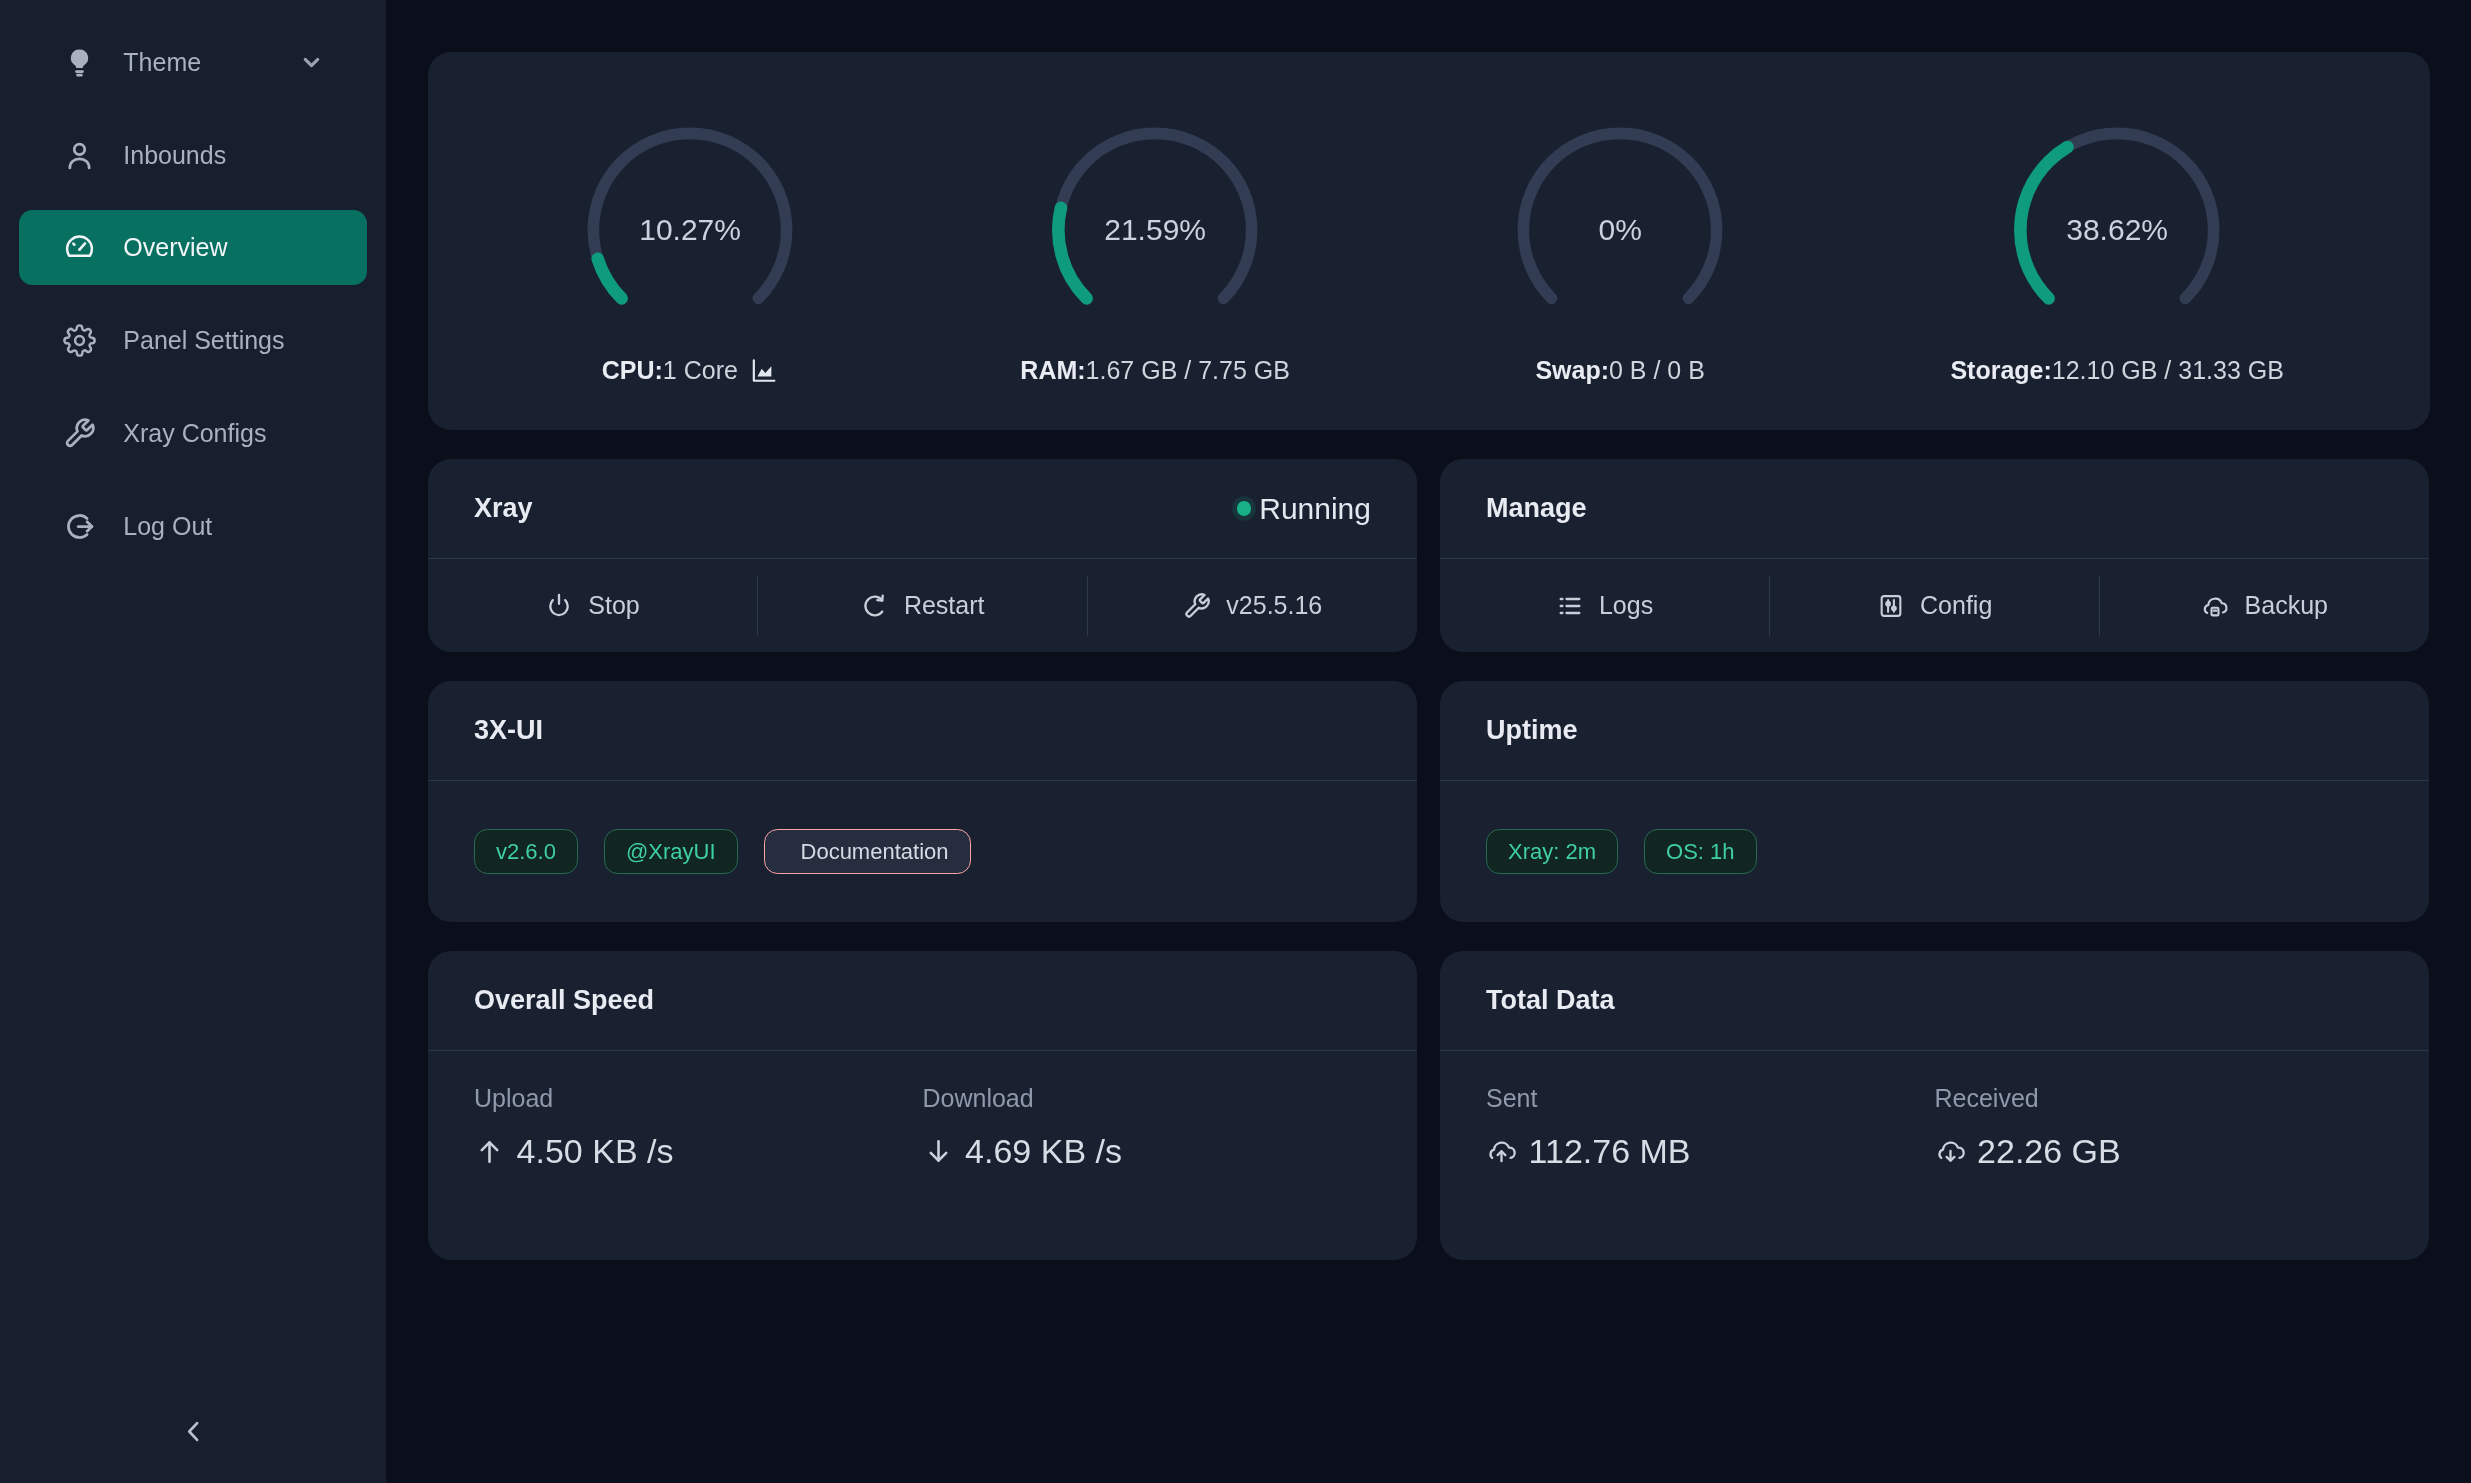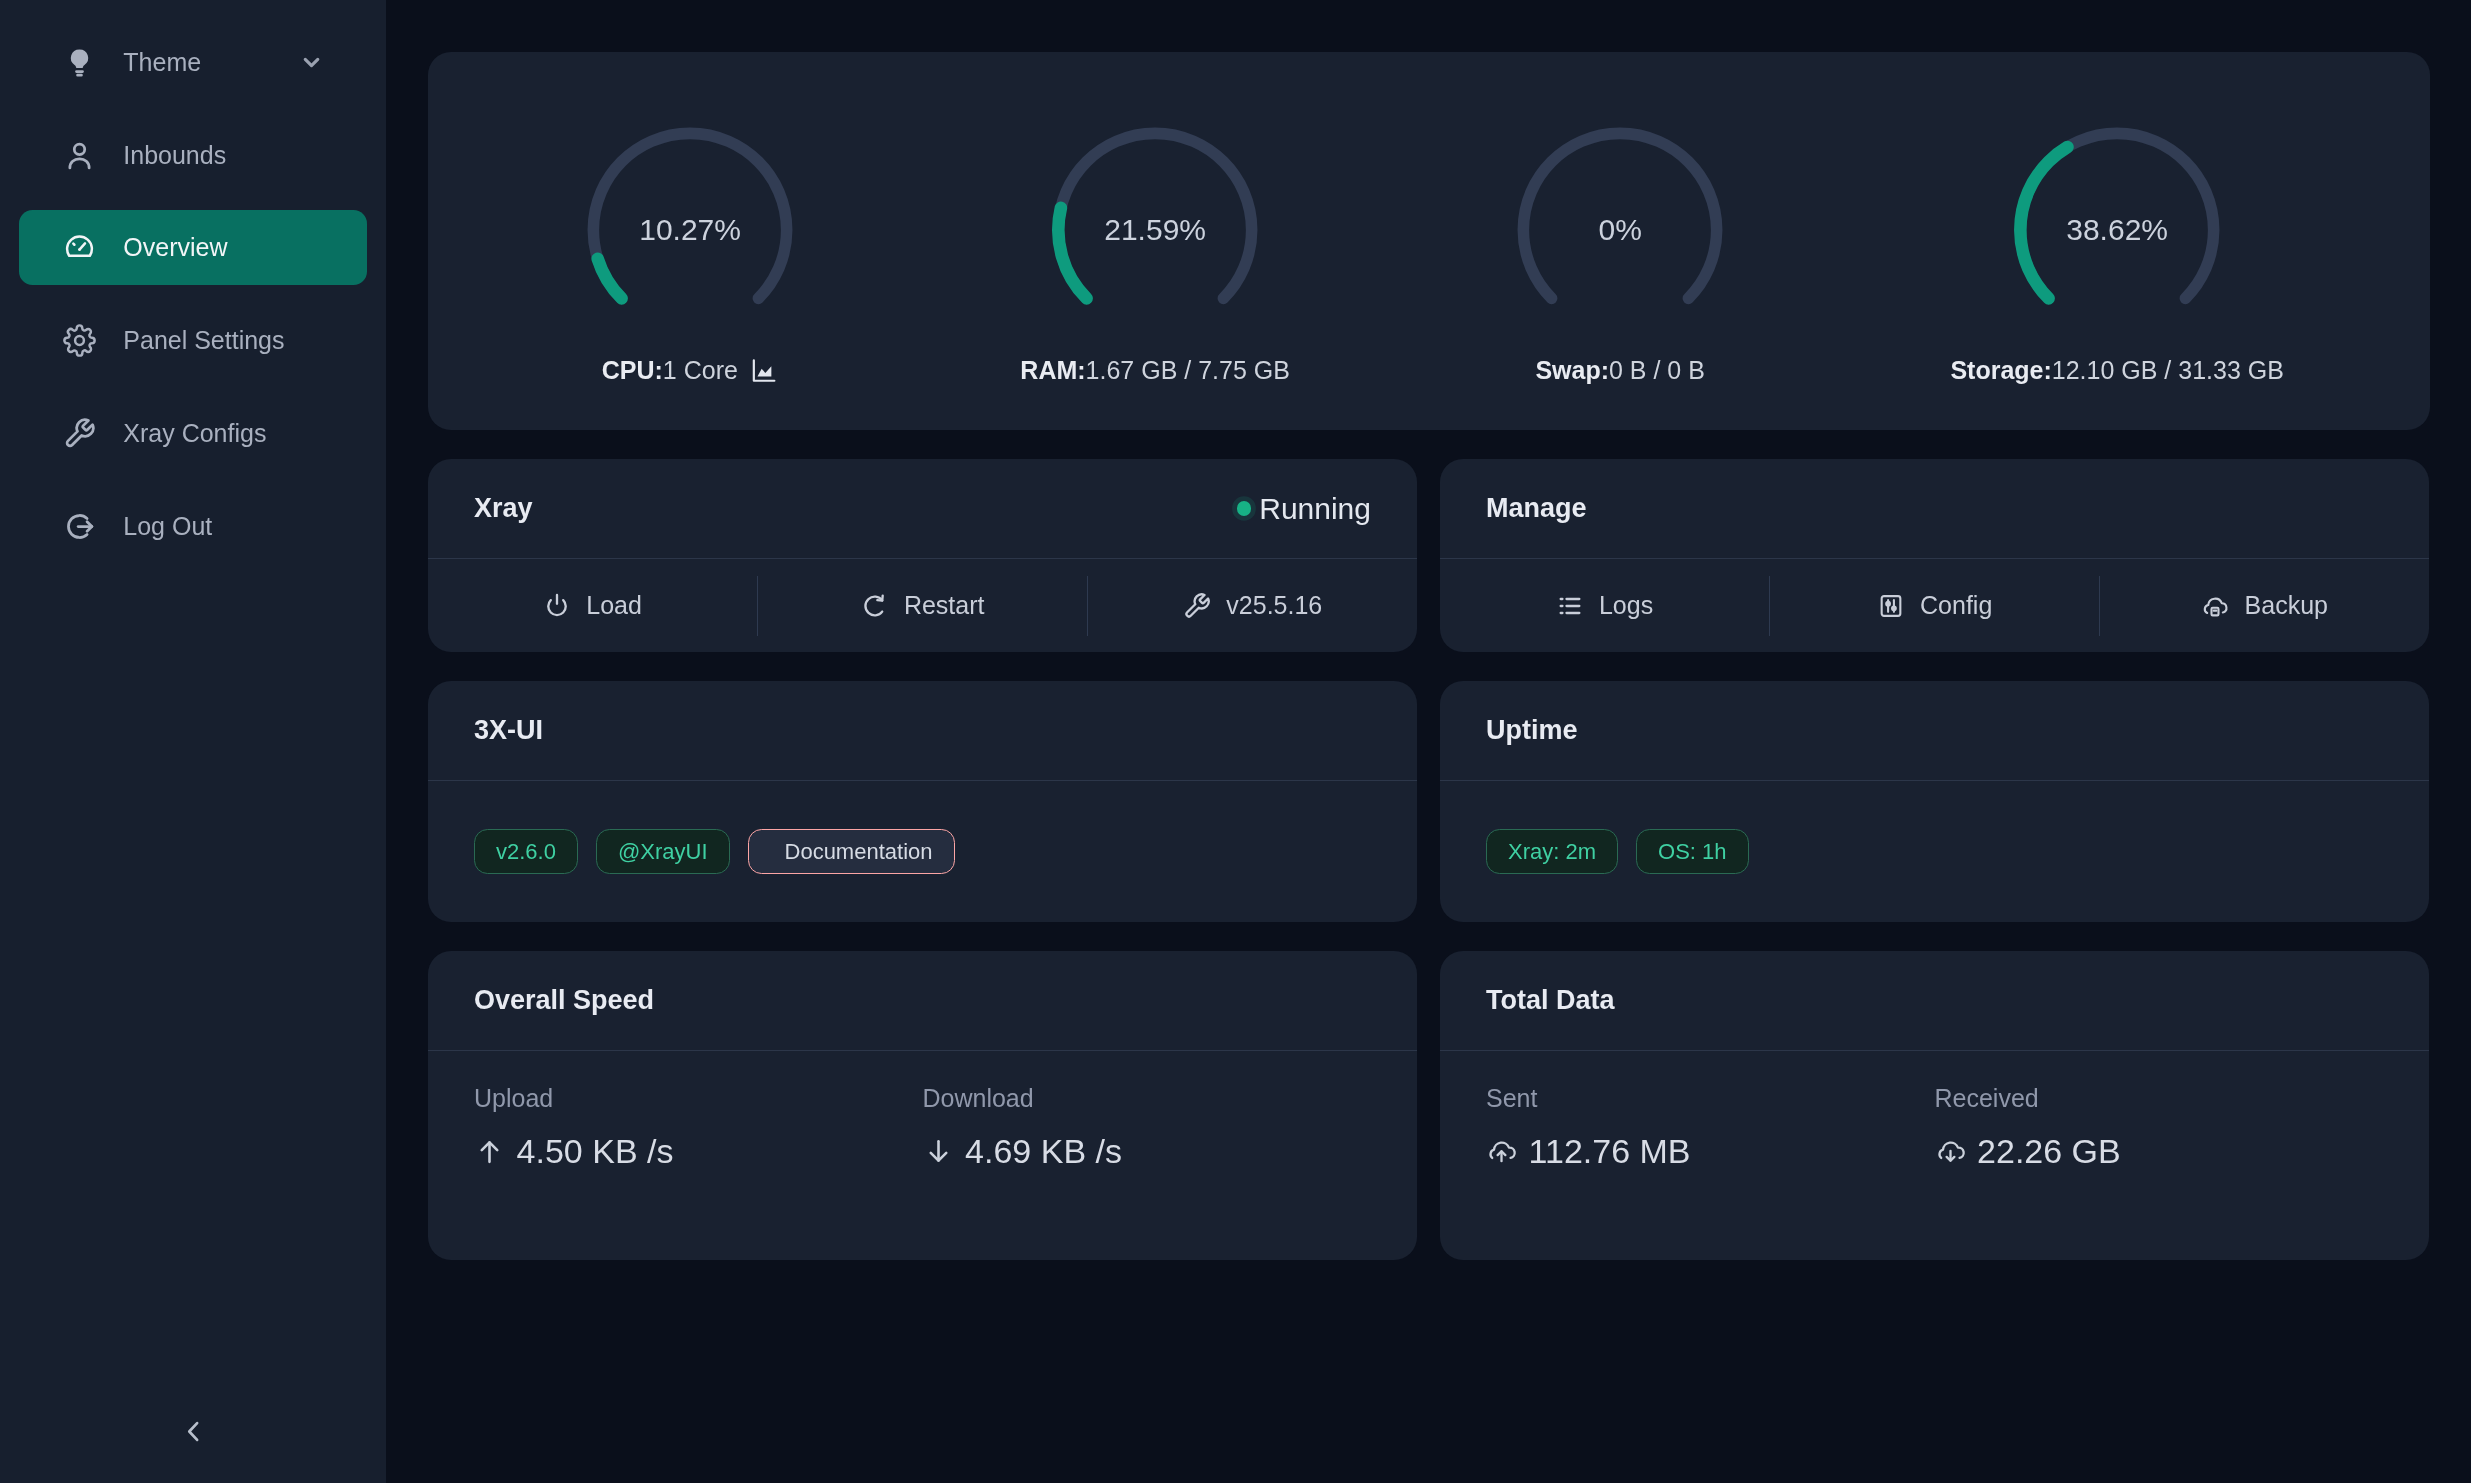--- a/index.html
+++ b/index.html
@@ -69,21 +69,21 @@
   .action-card { height:193px; }
   .action-row { height:93px; display:flex; align-items:stretch; }
   .action-btn {
     flex:1; display:flex; align-items:center; justify-content:center; gap:15.4px;
     font-size:25px; color:#c9ced9; cursor:pointer;
   }
   .action-btn svg { width:28px; height:28px; }
   .v-div { width:1.4px; background:#2e3a50; align-self:center; height:60px; }
   
   .tag-card { height:241px; }
-  .tag-area { height:141px; display:flex; align-items:center; gap:18px; padding:0 46px; }
+  .tag-area { height:141px; display:flex; align-items:center; gap:26px; padding:0 46px; }
   .tag {
     display:inline-flex; align-items:center; height:45px; padding:0 21px;
     border-radius:13.5px; font-size:22px; white-space:nowrap;
   }
   .tag.green { color:#3fd0a2; border:1px solid #2a6a53; background:#112620; }
   .tag.gray  { color:#d6dbe4; border:1px solid #fca5a5; background:#252d3f;padding-left:36px; }
   
   .metric-card { height:309px; }
   .metric-area { display:flex; padding:33px 46px 0 46px; }
   .metric-col { width:50%; }
@@ -229,21 +229,21 @@
           <span class="status-dot"></span>
           <span>Running</span>
         </span>
       </div>
       <div class="action-row">
         <div class="action-btn">
           <svg class="icon" viewBox="0 0 24 24" fill="none" stroke="currentColor" stroke-width="2" stroke-linecap="round">
             <path d="M17.3 7a7.5 7.5 0 1 1-10.6 0"></path>
               <line x1="12" y1="2.5" x2="12" y2="10"></line>
           </svg>
-          <span>Load</span>
+          <span>Stop</span>
         </div>
         <div class="v-div"></div>
         <div class="action-btn">
           <svg class="icon" viewBox="0 0 24 24" fill="none" stroke="currentColor" stroke-width="2" stroke-linecap="round" stroke-linejoin="round">
             <path d="M18.2 16.8A8 8 0 1 1 18.2 7.2"></path>
             <polyline points="18.6 3.2 18.2 7.4 14 7"></polyline>
           </svg>
           <span>Restart</span>
         </div>
         <div class="v-div"></div>

